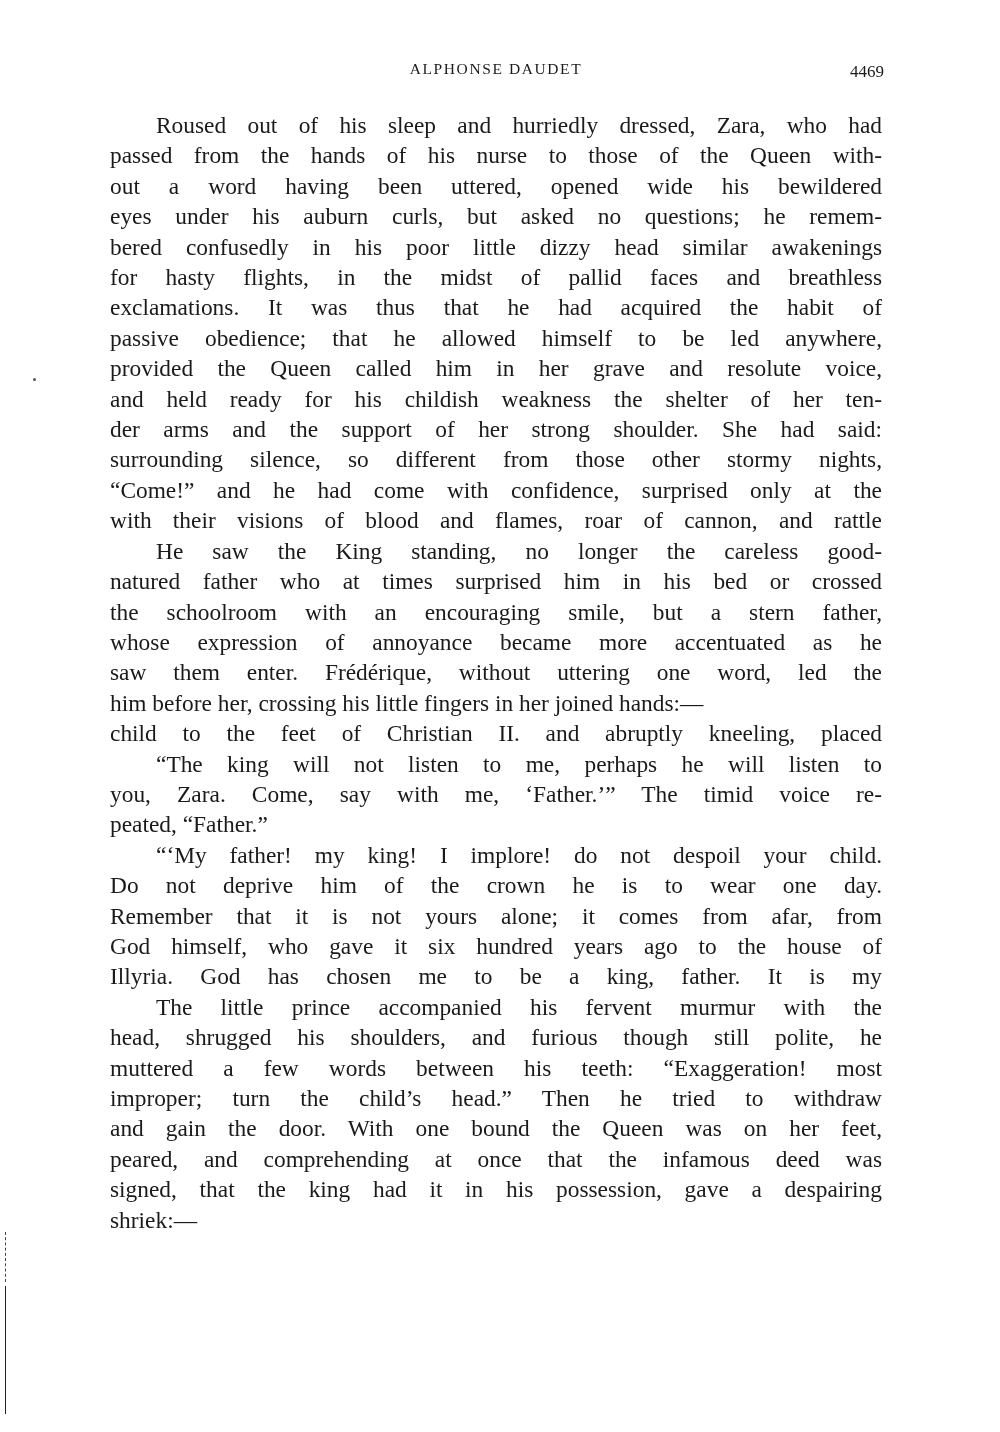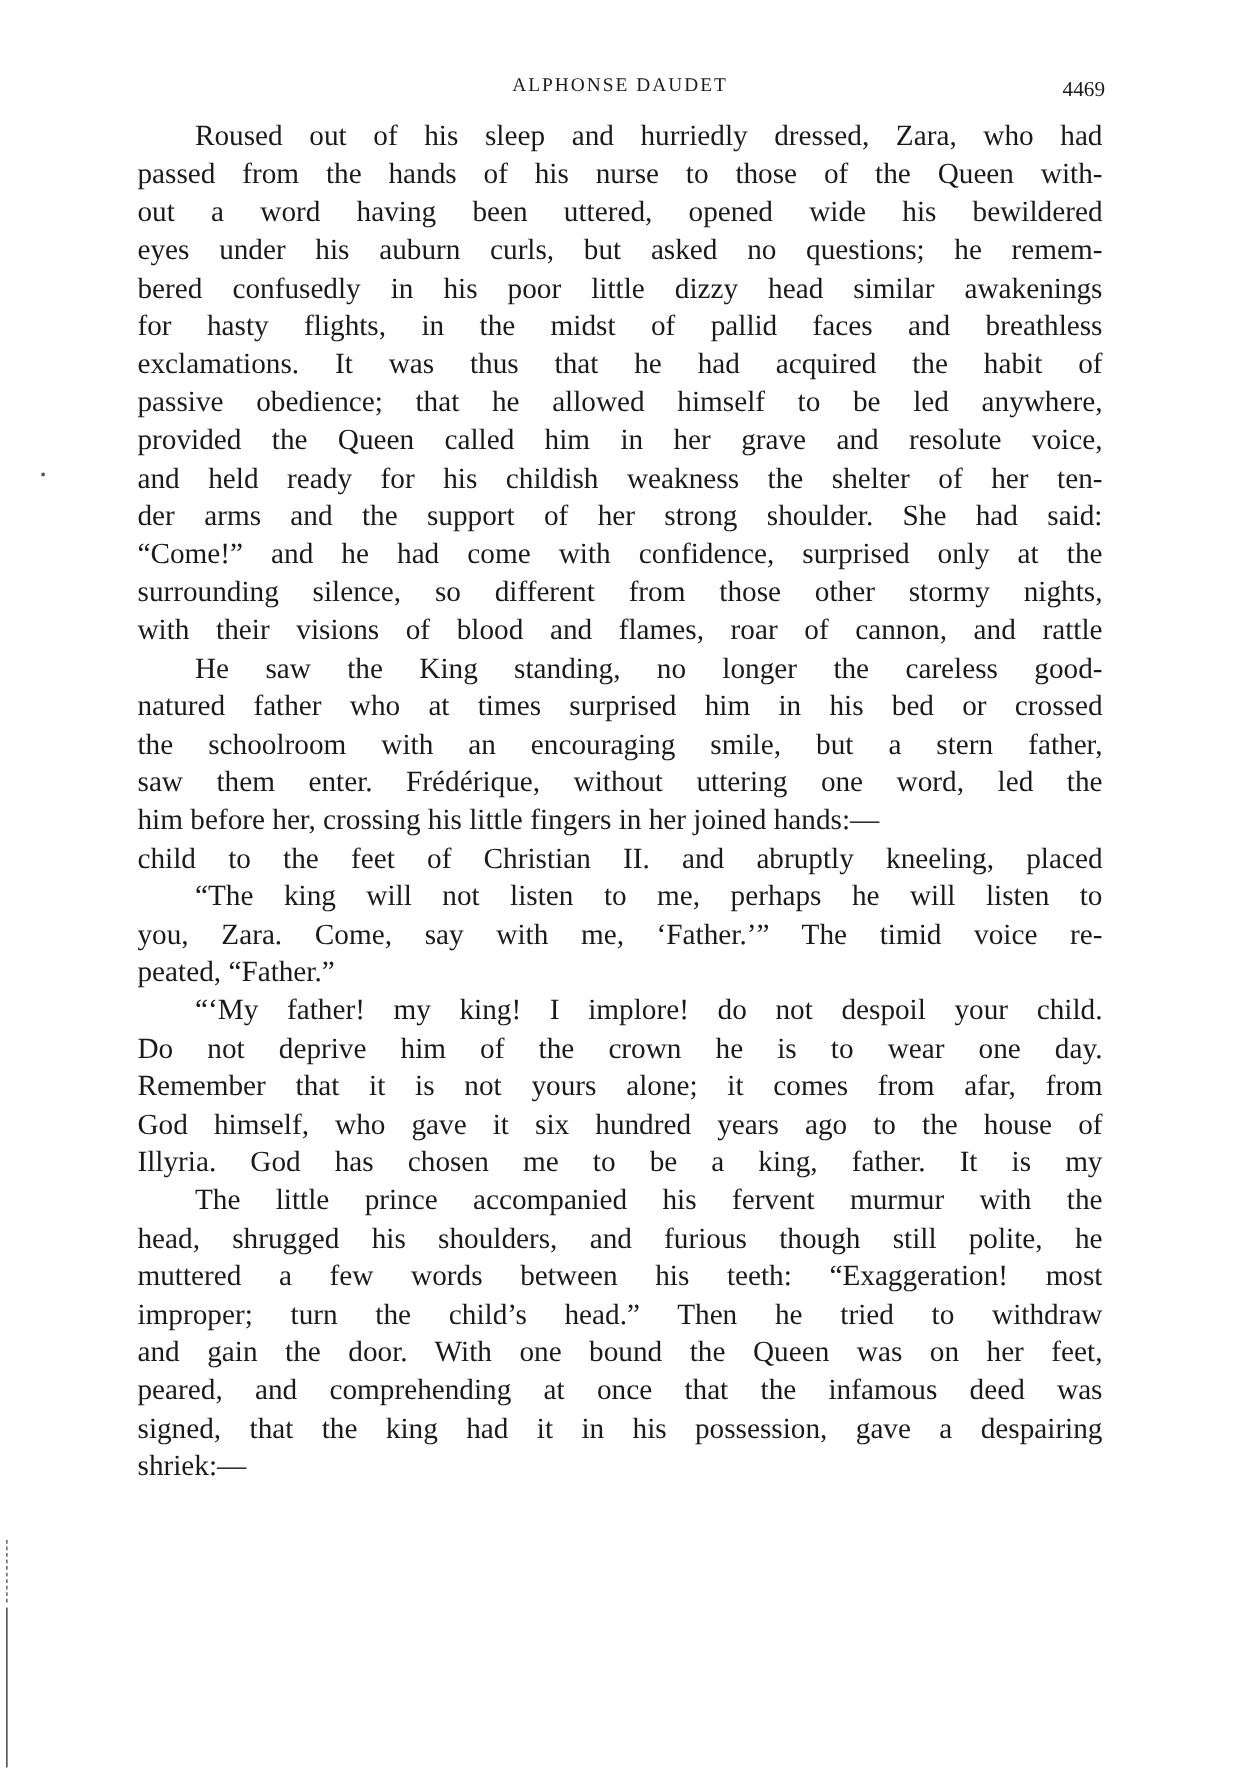--- a/index.html
+++ b/index.html
@@ -13,21 +13,21 @@
     position: absolute; top: 58px; left: 0; width: 772px; height: 24px;
   }
   .running-title {
     position: absolute; left: 0; right: 0; text-align: center;
     font-size: 15.5px; letter-spacing: 1.6px; top: 2px;
   }
   .page-number {
     position: absolute; right: -2px; top: 4px; font-size: 17px;
   }
   .body-text {
-    position: absolute; top: 94px; left: 0; width: 772px;
+    position: absolute; top: 110px; left: 0; width: 772px;
     font-size: 23.4px; line-height: 30.4px;
   }
   .line { display: block; text-align: justify; text-align-last: justify; white-space: nowrap; overflow: visible; }
   .line.last { text-align-last: left; }
   .line.indent { padding-left: 46px; }
   .margin-dot {
     position: absolute; left: 33px; top: 378px; width: 3px; height: 3px;
     background: #555; border-radius: 50%;
   }
   .margin-rule-dashed {
@@ -58,28 +58,29 @@
         <span class="line">passed from the hands of his nurse to those of the Queen with-</span>
         <span class="line">out a word having been uttered, opened wide his bewildered</span>
         <span class="line">eyes under his auburn curls, but asked no questions; he remem-</span>
         <span class="line">bered confusedly in his poor little dizzy head similar awakenings</span>
         <span class="line">for hasty flights, in the midst of pallid faces and breathless</span>
         <span class="line">exclamations.  It was thus that he had acquired the habit of</span>
         <span class="line">passive obedience; that he allowed himself to be led anywhere,</span>
         <span class="line">provided the Queen called him in her grave and resolute voice,</span>
         <span class="line">and held ready for his childish weakness the shelter of her ten-</span>
         <span class="line">der arms and the support of her strong shoulder.  She had said:</span>
+        <span class="line">surrounding silence, so different from those other stormy nights,</span>
         <span class="line">“Come!” and he had come with confidence, surprised only at the</span>
-        <span class="line">surrounding silence, so different from those other stormy nights,</span>
         <span class="line">with their visions of blood and flames, roar of cannon, and rattle</span>
       </div>
       <div class="para-block">
         <span class="line indent">He saw the King standing, no longer the careless good-</span>
         <span class="line">natured father who at times surprised him in his bed or crossed</span>
         <span class="line">the schoolroom with an encouraging smile, but a stern father,</span>
+        <span class="line">whose expression of annoyance became more accentuated as he</span>
         <span class="line">saw them enter.  Frédérique, without uttering one word, led the</span>
         <span class="line last">him before her, crossing his little fingers in her joined hands:—</span>
         <span class="line">child to the feet of Christian II. and abruptly kneeling, placed</span>
       </div>
       <div class="para-block">
         <span class="line indent">“The king will not listen to me, perhaps he will listen to</span>
         <span class="line">you, Zara.  Come, say with me, ‘Father.’”  The timid voice re-</span>
         <span class="line last">peated, “Father.”</span>
       </div>
       <div class="para-block">

